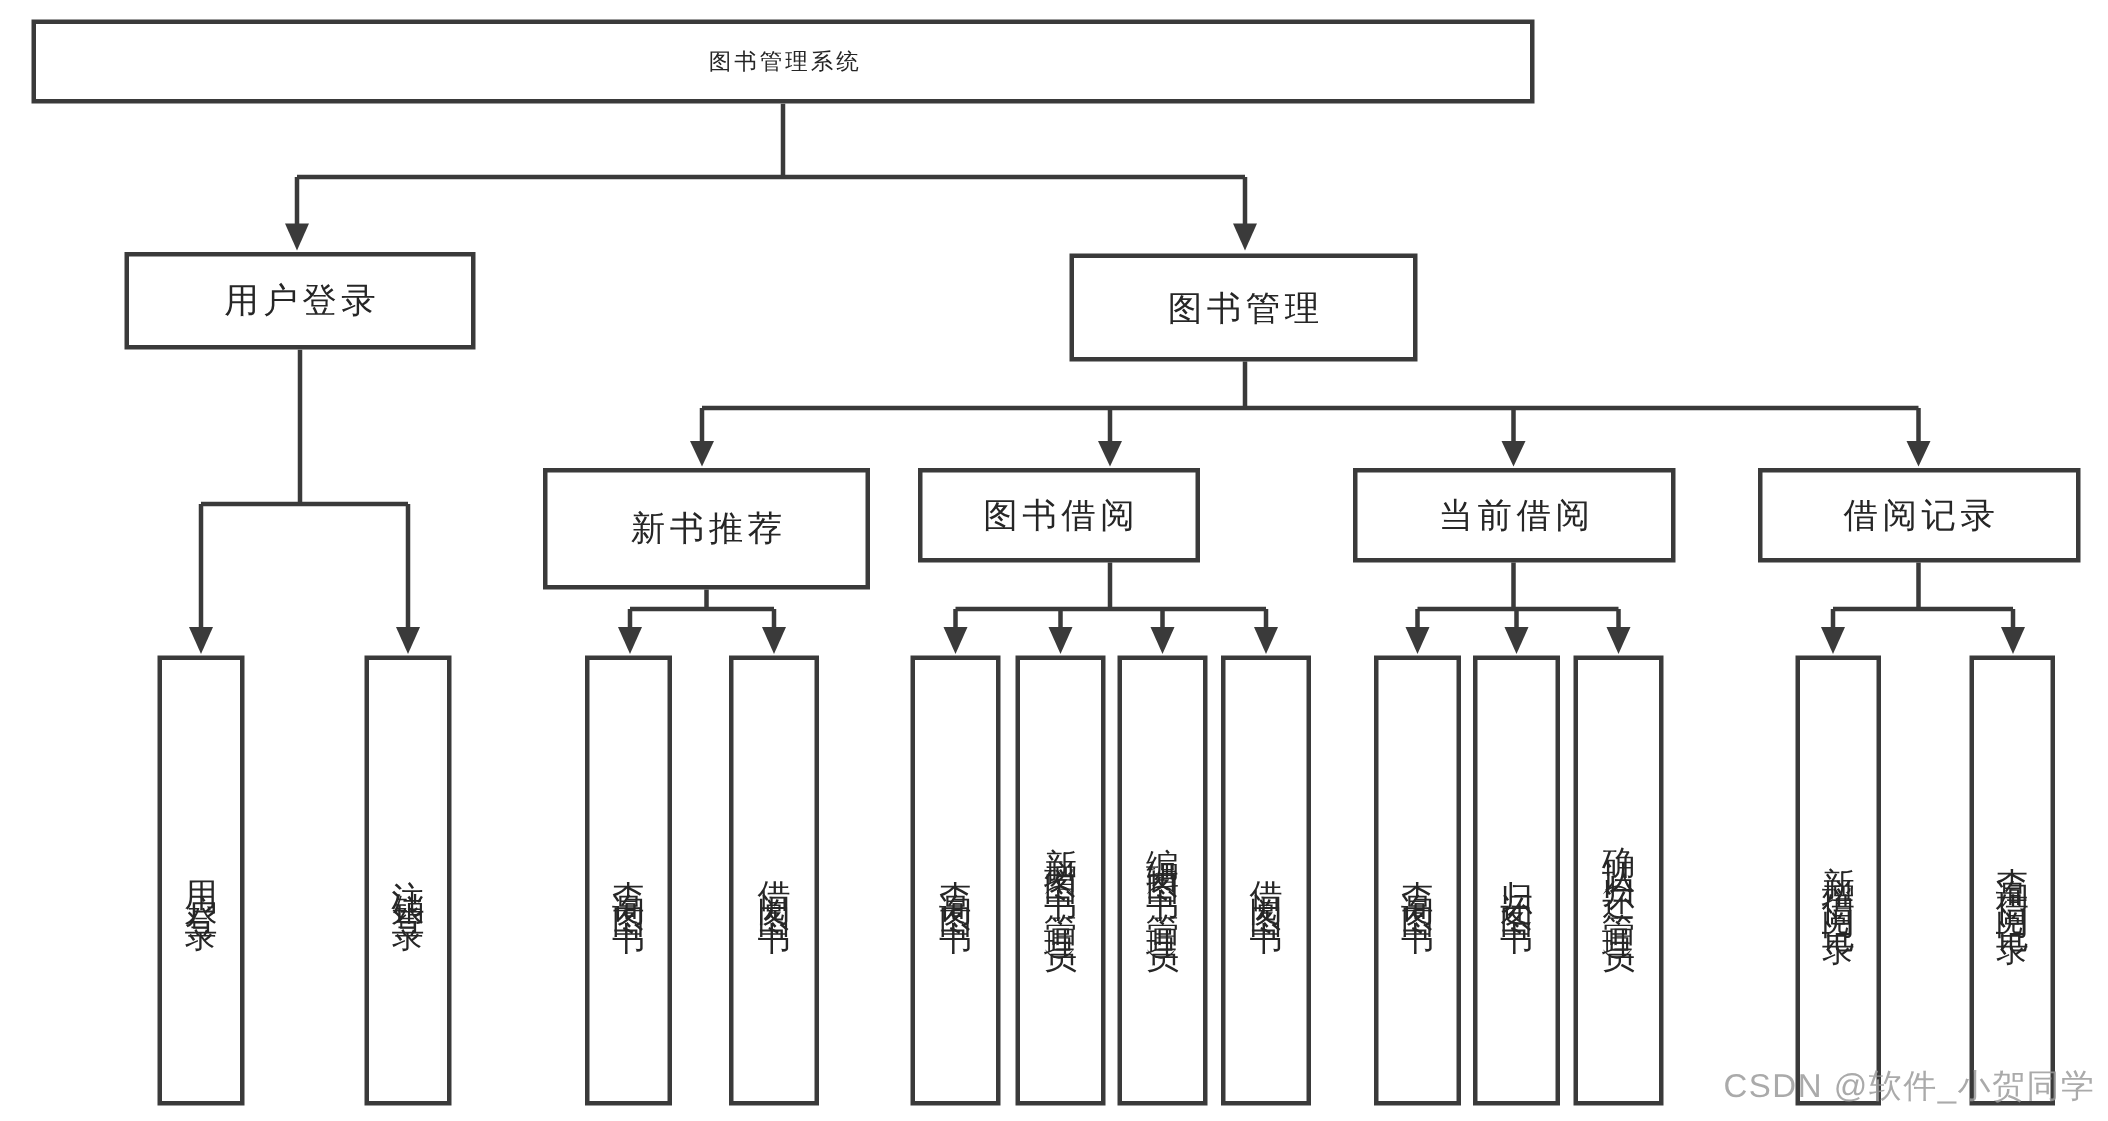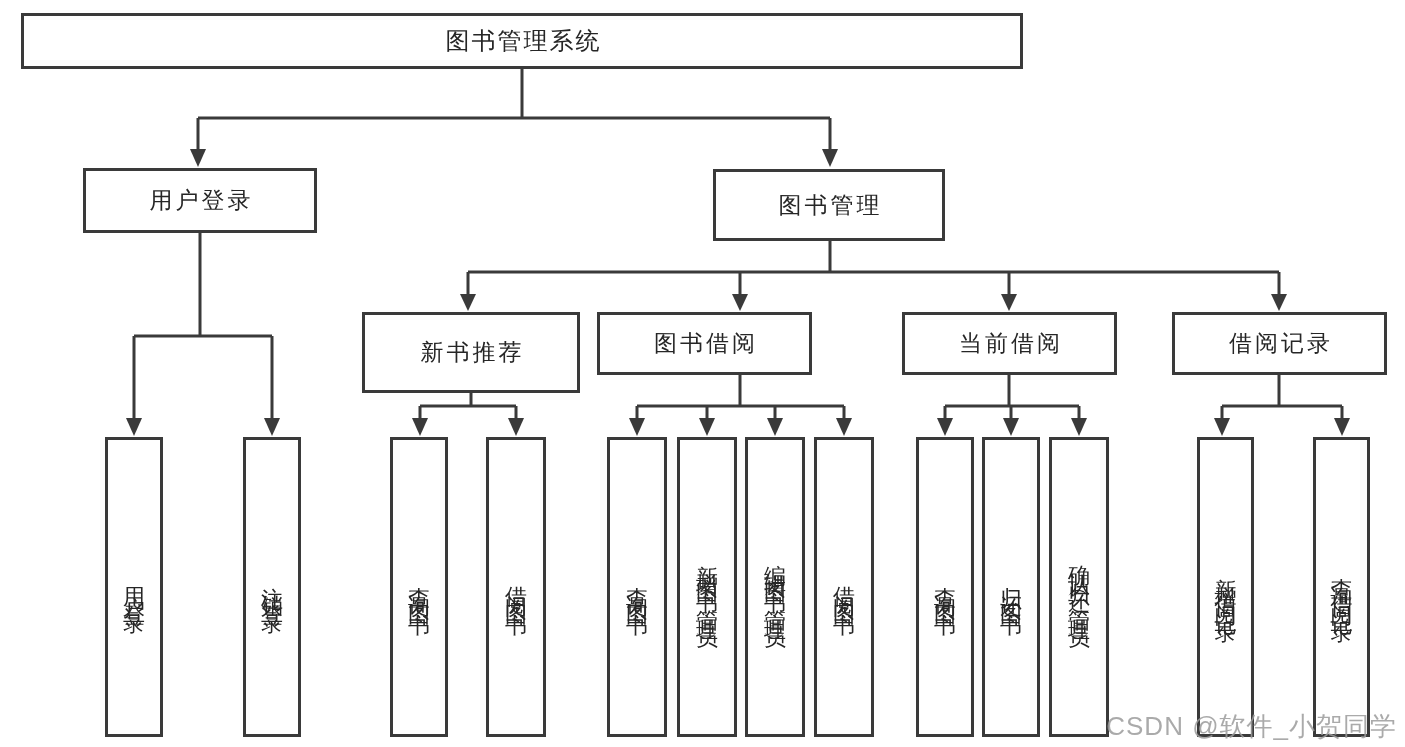--- a/index.html
+++ b/index.html
@@ -30,36 +30,36 @@
   .node {
     position: absolute;
     background: #ffffff;
     border: 3px solid #3a3a3a;
     display: flex;
     align-items: center;
     justify-content: center;
     color: #262626;
     text-align: center;
   }
-  .node-root { font-size: 24px; letter-spacing: 2px; }
+  .node-root { font-size: 15px; letter-spacing: 2px; }
   .node-h { font-size: 23px; letter-spacing: 3px; }
   .node-h .lbl, .node-root .lbl { padding-left: 3px; } 
   .node-v { font-size: 22px; }
   .node-v .lbl {
     writing-mode: vertical-rl;
     text-orientation: mixed;
     letter-spacing: 9px;
     line-height: 1;
     white-space: nowrap;
   }
   .watermark {
     position: absolute;
     right: 8px;
     top: 709px;
-    font-size: 26px;
+    font-size: 22px;
     letter-spacing: 1px;
     color: #9c9c9c;
     opacity: 0.85;
     white-space: nowrap;
   }
 </style>
 </head>
 <body>
 
 <div class="canvas">
@@ -114,21 +114,21 @@
   <div class="node node-h" style="left:83px; top:168px; width:234px; height:65px;">
     <span class="lbl">用户登录</span>
   </div>
   <div class="node node-h" style="left:713px; top:169px; width:232px; height:72px;">
     <span class="lbl">图书管理</span>
   </div>
 
   <div class="node node-h" style="left:362px; top:312px; width:218px; height:81px;">
     <span class="lbl">新书推荐</span>
   </div>
-  <div class="node node-h" style="left:597px; top:312px; width:215px; height:63px;font-family:Liberation Mono, monospace;">
+  <div class="node node-h" style="left:612px; top:312px; width:188px; height:63px;font-family:Liberation Mono, monospace;">
     <span class="lbl">图书借阅</span>
   </div>
   <div class="node node-h" style="left:902px; top:312px; width:215px; height:63px;">
     <span class="lbl">当前借阅</span>
   </div>
   <div class="node node-h" style="left:1172px; top:312px; width:215px; height:63px;">
     <span class="lbl">借阅记录</span>
   </div>
 
   <div class="node node-v" style="left:105px; top:437px; width:58px; height:300px;">

